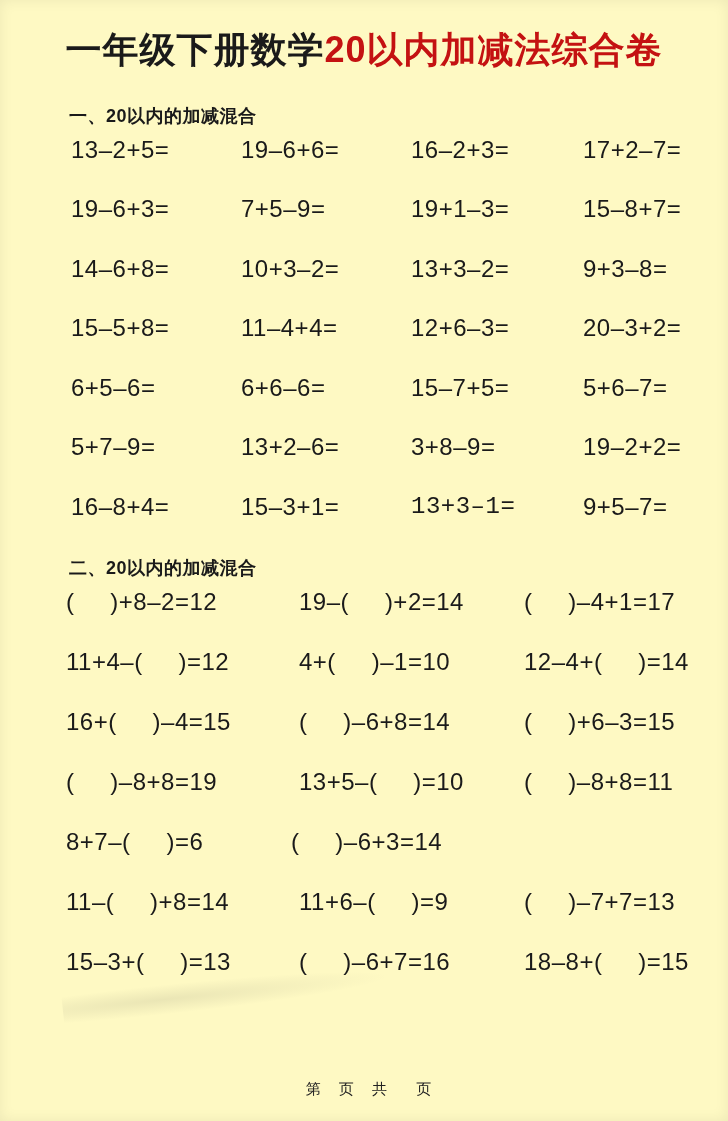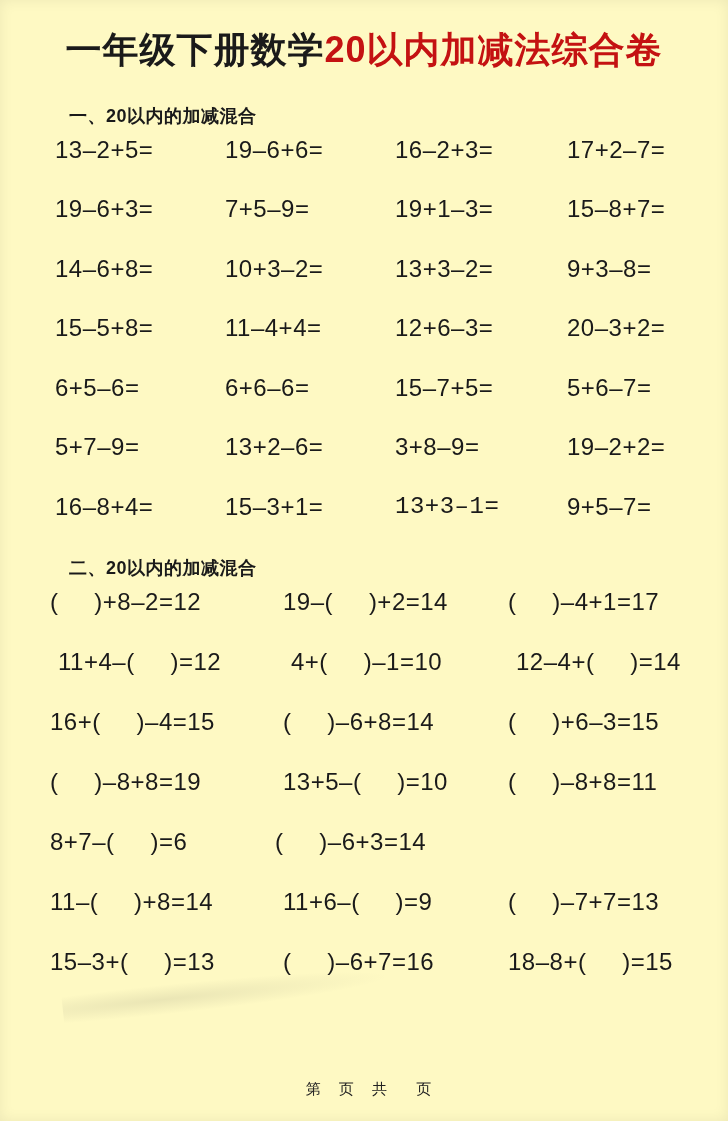--- a/index.html
+++ b/index.html
@@ -37,20 +37,21 @@
     font-weight: 700;
     letter-spacing: 0.5px;
     margin-left: 39px;
   }
   .s1 { top: 104px; }
   .s2 { top: 556px; }
   .grid {
     position: absolute;
     left: 0;
     right: 0;
+    padding-left: 16px;
   }
   .grid1 { top: 120px; }
   .grid2 { top: 572px; }
   .row {
     display: flex;
     align-items: center;
   }
   .grid1 .row { height: 59.5px; padding-left: 55px; }
   .grid2 .row { height: 60px;   padding-left: 50px; }
   .cell {
@@ -139,21 +140,21 @@
 
   <div class="sec-heading s2">二、20以内的加减混合</div>
 
   <div class="grid grid2" id="grid2">
       <div class="row">
         <span class="cell" style="width: 233px;">(     )+8–2=12</span>
         <span class="cell" style="width: 225px;">19–(     )+2=14</span>
         <span class="cell">(     )–4+1=17</span>
       </div>
       <div class="row">
-        <span class="cell" style="width: 233px; margin-left: 8px;">11+4–(     )=12</span>
+        <span class="cell" style="width: 233px;">11+4–(     )=12</span>
         <span class="cell" style="width: 225px;">4+(     )–1=10</span>
         <span class="cell">12–4+(     )=14</span>
       </div>
       <div class="row">
         <span class="cell" style="width: 233px;">16+(     )–4=15</span>
         <span class="cell" style="width: 225px;">(     )–6+8=14</span>
         <span class="cell">(     )+6–3=15</span>
       </div>
       <div class="row">
         <span class="cell" style="width: 233px;">(     )–8+8=19</span>

